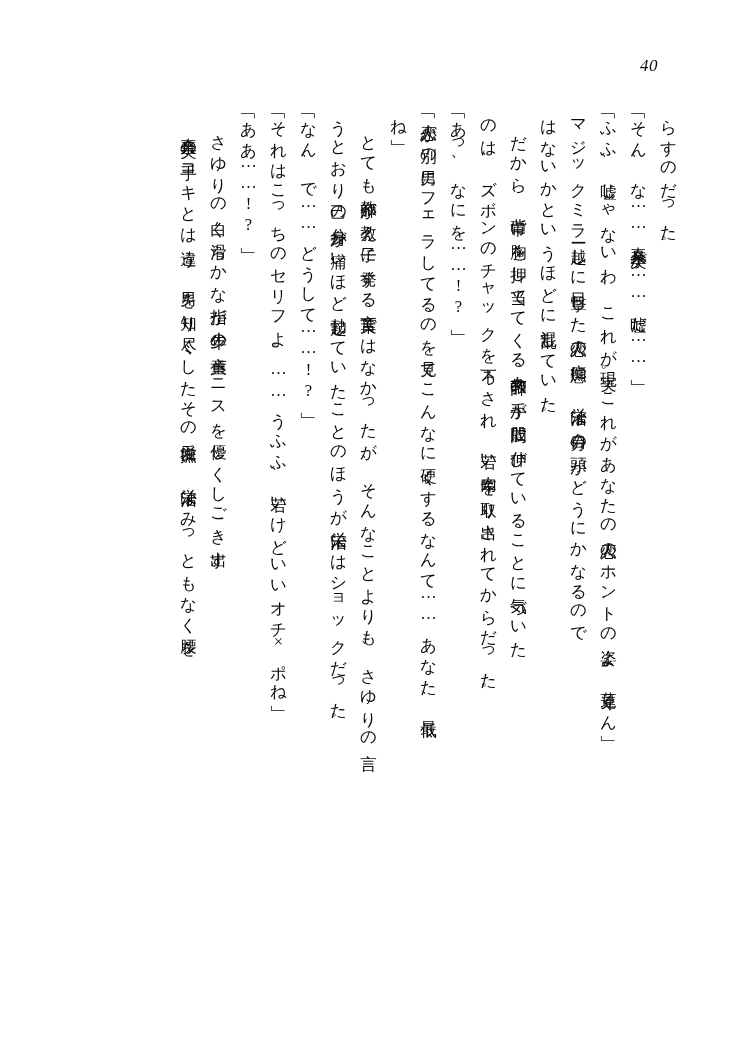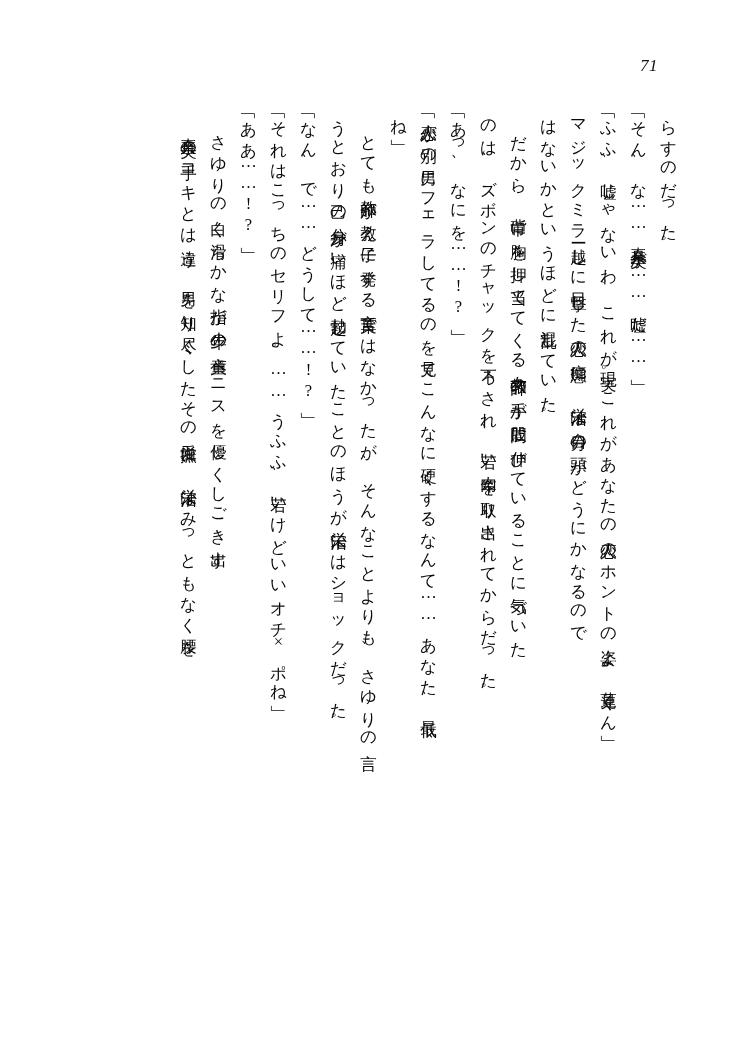--- a/index.html
+++ b/index.html
@@ -54,21 +54,21 @@
   }
   .vline.indent {
     padding-top: 16px;
   }
 </style>
 </head>
 <body>
 
 <div class="page">
 
-  <div class="page-number">71</div>
+  <div class="page-number">40</div>
 
   <div class="text-block">
     <div class="vline">らすのだった。</div>
     <div class="vline">「そん、な……真奈美が……嘘だ……」</div>
     <div class="vline">「ふふ、嘘じゃないわ。これが現実。これがあなたの恋人のホントの姿よ、蓮見くん」</div>
     <div class="vline">マジックミラー越しに目撃した恋人の痴態に、栄治は自分の頭がどうにかなるので</div>
     <div class="vline">はないかというほどに混乱していた。</div>
     <div class="vline indent">だから、背中に胸を押し当ててくる女教師の手が股間に伸びていることに気づいた</div>
     <div class="vline">のは、ズボンのチャックを下ろされ、若い肉竿を取り出されてからだった。</div>
     <div class="vline">「あっ、なにを……!?」</div>

